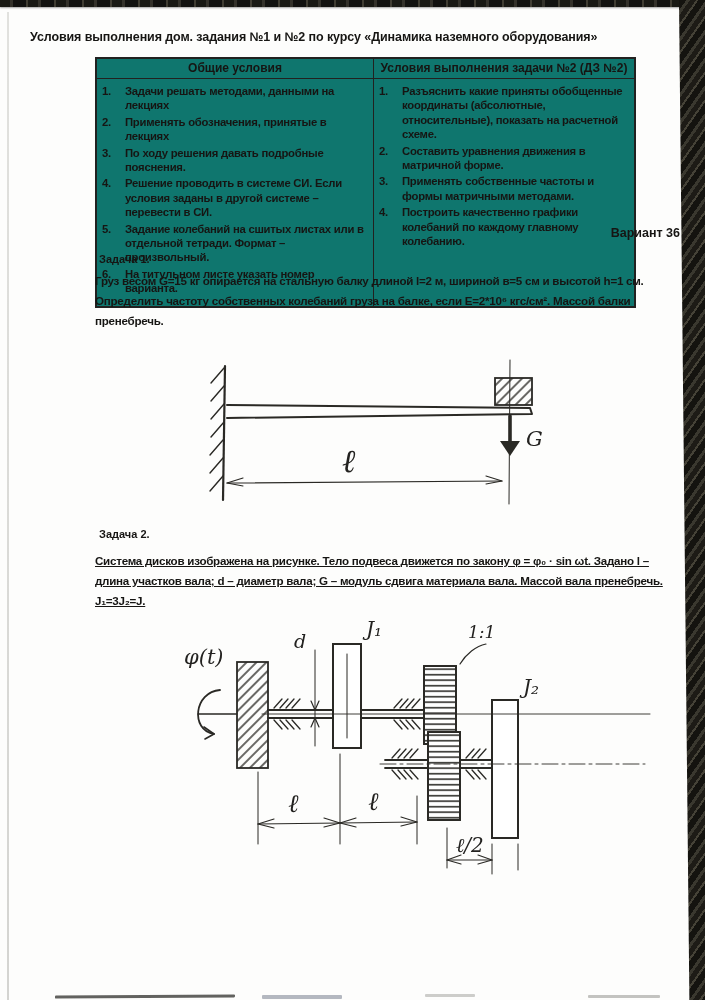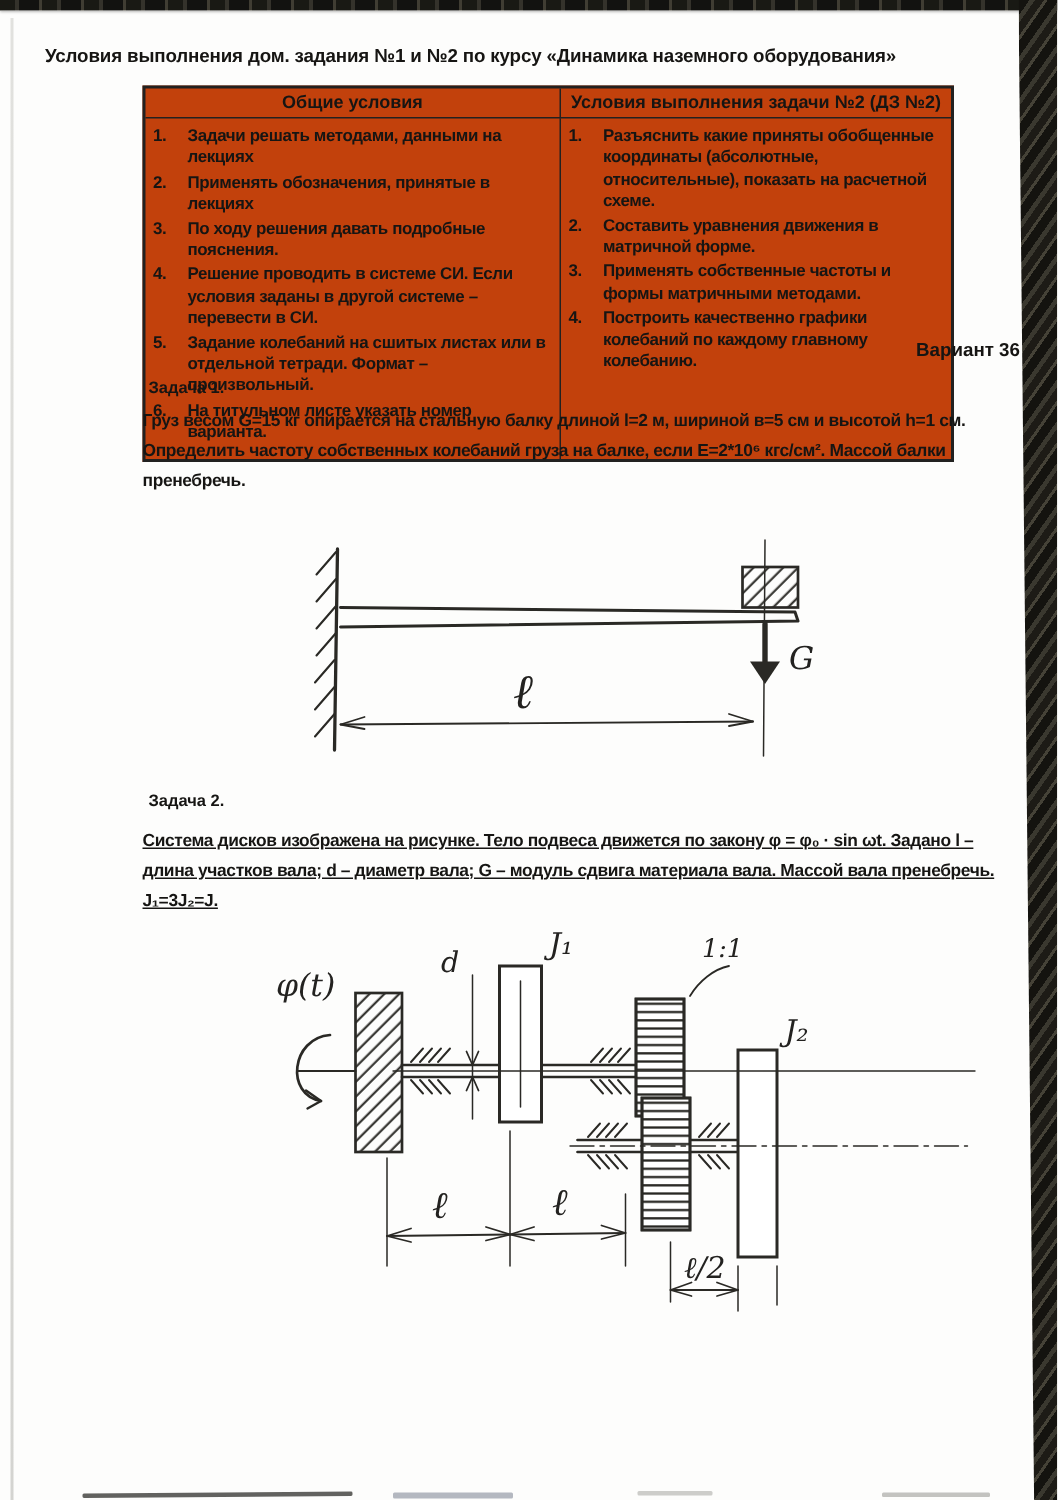--- a/index.html
+++ b/index.html
@@ -20,21 +20,21 @@
     background:linear-gradient(#d8d8d4,#c6c6c2);opacity:.75;}
   .smudge{position:absolute;border-radius:1px;}
   .sm1{left:55px;bottom:2px;width:180px;height:3px;background:#3b3b37;opacity:.8;transform:rotate(-.4deg);}
   .sm2{left:262px;bottom:1px;width:80px;height:4px;background:#5a6478;opacity:.45;}
   .sm3{left:425px;bottom:3px;width:50px;height:3px;background:#85857f;opacity:.4;}
   .sm4{left:588px;bottom:2px;width:72px;height:3px;background:#8a8a84;opacity:.5;}
   
   .title{position:absolute;top:30px;left:30px;width:645px;
     font-size:12.5px;font-weight:bold;letter-spacing:-.1px;}
   .cond-table{position:absolute;top:57px;left:95px;width:537px;
-    display:grid;grid-template-columns:277px 1fr;border:2px solid #222120;background:#c2410c;}
+    display:grid;grid-template-columns:277px 1fr;border:2px solid #222120;background:#0f766e;}
   .cth{border-bottom:1.5px solid #222120;text-align:center;font-weight:bold;
     font-size:12px;padding:2px 2px 3px;}
   .cth-left,.ctb-left{border-right:1.5px solid #222120;}
   .ctb{padding:5px 6px 8px 5px;}
   .ci{display:flex;gap:6px;margin-bottom:2px;
     font-size:11.3px;font-weight:600;line-height:14.4px;letter-spacing:-.25px;}
   .ci .num{min-width:17px;flex:0 0 17px;}
   .variant{position:absolute;top:226px;left:40px;width:640px;text-align:right;
     font-size:12.5px;font-weight:bold;}
   .task-h{position:absolute;left:99px;font-size:11px;font-weight:bold;text-align:center;}

